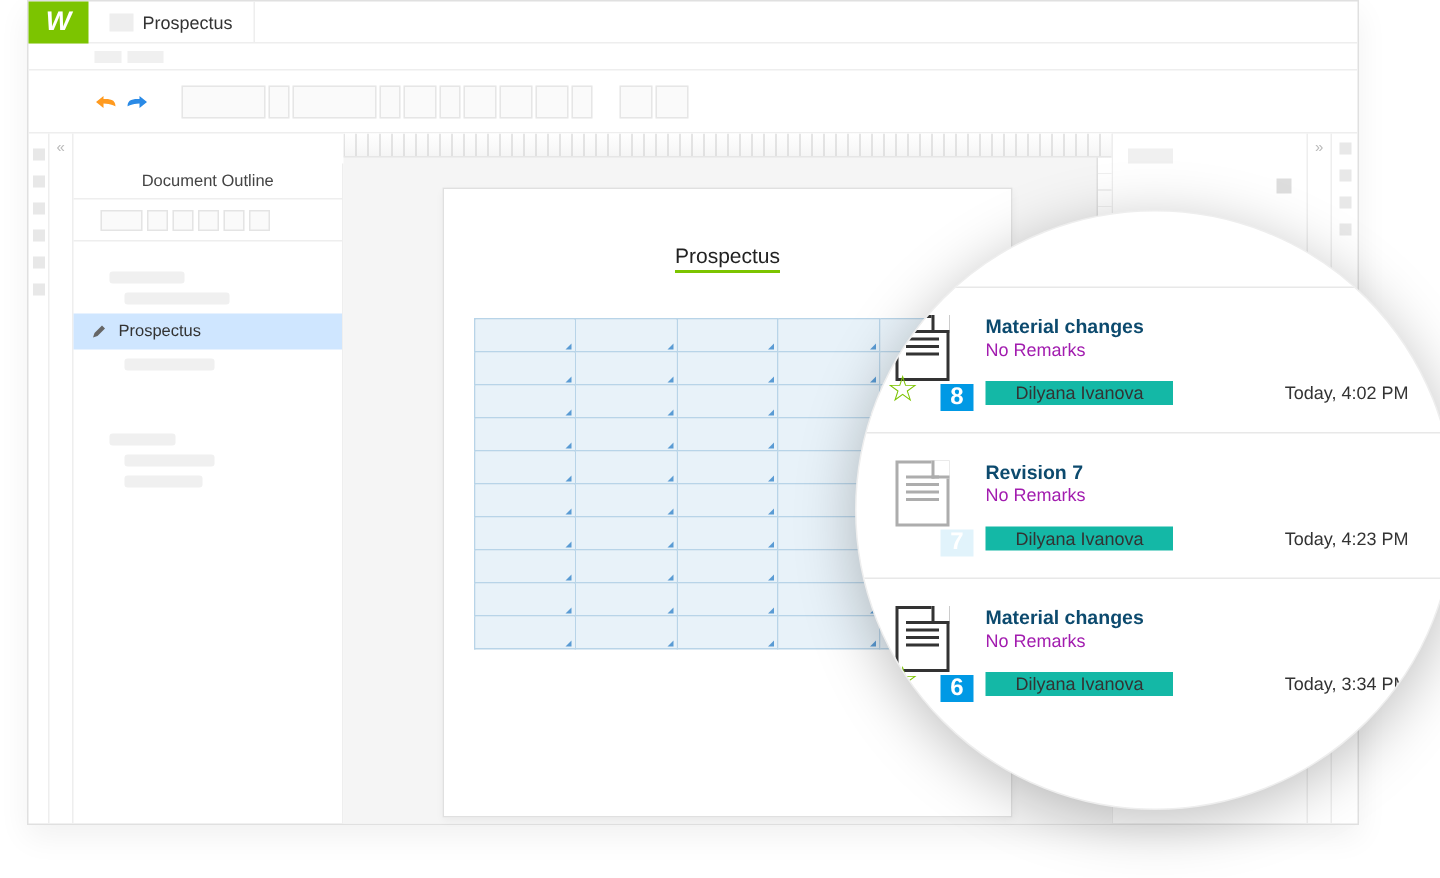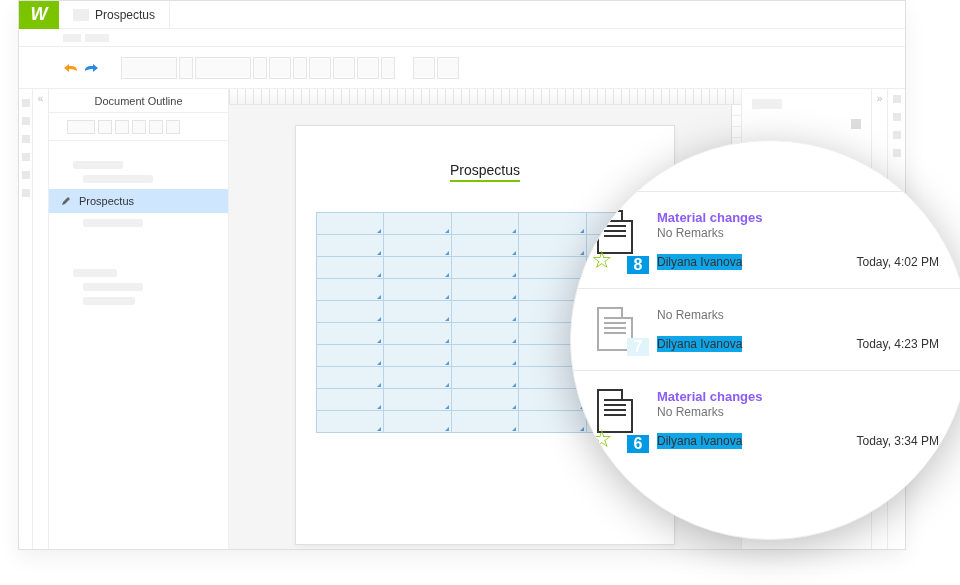--- a/index.html
+++ b/index.html
@@ -24,21 +24,21 @@
   
   .workspace { display:flex; height: calc(100% - 28px - 18px - 42px); }
   
   .gutter-left { width:14px; border-right:1px solid #eee; display:flex; flex-direction:column; align-items:center; gap:10px; padding-top:10px;}
   .gutter-right { width:18px; border-left:1px solid #eee; display:flex; flex-direction:column; align-items:center; gap:10px; padding-top:6px;}
   .gutter-sq { width:8px; height:8px; background:#e8e8e8;}
   
   .collapse-col { width:16px; border-right:1px solid #eee; display:flex; justify-content:center; padding-top:4px; color:#bbb; font-size:10px;}
   .collapse-col.right{border-right:none;border-left:1px solid #eee;}
   
-  .outline-panel { width:180px; border-right:1px solid #eee; display:flex; flex-direction:column;}
+  .outline-panel { width:180px; border-right:1px solid #eee; display:flex; flex-direction:column;margin-top:20px;}
   .panel-header { height:24px; border-bottom:1px solid #eee; display:flex; align-items:center; justify-content:center; font-size:11px; color:#444;}
   .outline-tools { height:28px; border-bottom:1px solid #eee; display:flex; align-items:center; gap:3px; padding-left:18px;}
   .ot-btn { width:14px; height:14px; border:1px solid #e4e4e4; background:#fafafa;}
   .ot-btn.wide{width:28px;}
   .outline-body { flex:1; padding-top:14px;}
   .ol-ph { height:8px; background:#f0f0f0; margin:6px 0 6px 24px; border-radius:2px;}
   .ol-item { height:24px; display:flex; align-items:center; gap:8px; padding-left:12px; font-size:11px; color:#333;}
   .ol-item.active { background:#cfe6ff;}
   .pencil { width:10px; height:10px; }
   
@@ -64,24 +64,24 @@
   .hist-item.dim .hist-icon{opacity:0.4;}
   .hist-icon { position:relative; width:44px; flex-shrink:0;}
   .doc-ico { width:36px; height:44px; border:2px solid #333; background:#fff; position:relative;}
   .doc-ico::before{content:"";position:absolute;right:-2px;top:-2px;width:10px;height:10px;background:#fff;border-left:2px solid #333;border-bottom:2px solid #333;}
   .doc-ico .lines{position:absolute;top:8px;left:5px;right:5px;}
   .doc-ico .lines div{height:2px;background:#333;margin-bottom:3px;}
   .star{position:absolute;left:-6px;bottom:-2px;color:#7cc400;font-size:24px;line-height:1;}
   .badge{position:absolute;right:-8px;bottom:-4px;background:#0099e5;color:#fff;font-weight:bold;font-size:16px;padding:0 6px;min-width:22px;text-align:center;}
   .badge.dim{background:#b3e0f5;color:#fff;}
   .hist-text{flex:1;min-width:0;}
-  .hist-title{font-weight:bold;font-size:13px;color:#8b5cf6;}
-  .hist-sub{font-size:12px;color:#737373;margin-top:1px;}
+  .hist-title{font-weight:bold;font-size:13px;color:#0c4a6e;}
+  .hist-sub{font-size:12px;color:#a21caf;margin-top:1px;}
   .hist-row2{display:flex;justify-content:space-between;margin-top:14px;font-size:12px;color:#333;align-items:baseline;}
-  .hist-row2 .author{background:#0ea5e9;padding:1px 0;}
+  .hist-row2 .author{background:#14b8a6;padding:1px 20px;}
 </style>
 </head>
 <body>
 
 <div class="app-frame">
 
   <div class="titlebar">
     <div class="logo">W</div>
     <div class="tab">
       <span class="tab-x"></span>
@@ -300,20 +300,21 @@
             <div class="lines">
               <div></div>
               <div></div>
               <div></div>
               <div></div>
             </div>
           </div>
           <div class="badge dim">7</div>
         </div>
         <div class="hist-text">
+          <div class="hist-title">Revision 7</div>
           <div class="hist-sub">No Remarks</div>
           <div class="hist-row2">
             <span class="author">Dilyana Ivanova</span>
             <span>Today, 4:23 PM</span>
           </div>
         </div>
       </div>
       <div class="hist-item">
         <div class="hist-icon">
           <div class="doc-ico">

